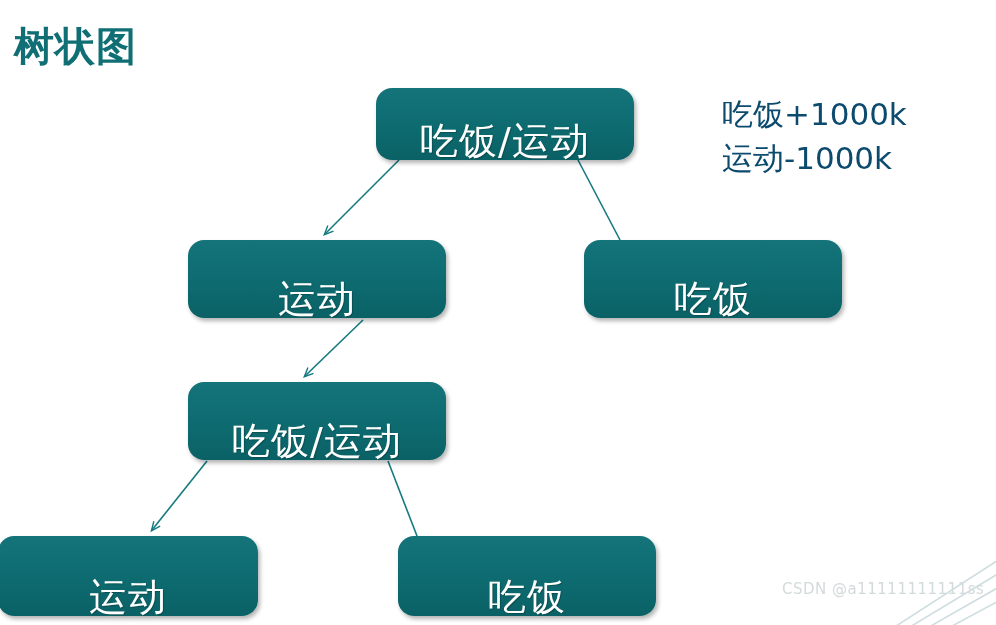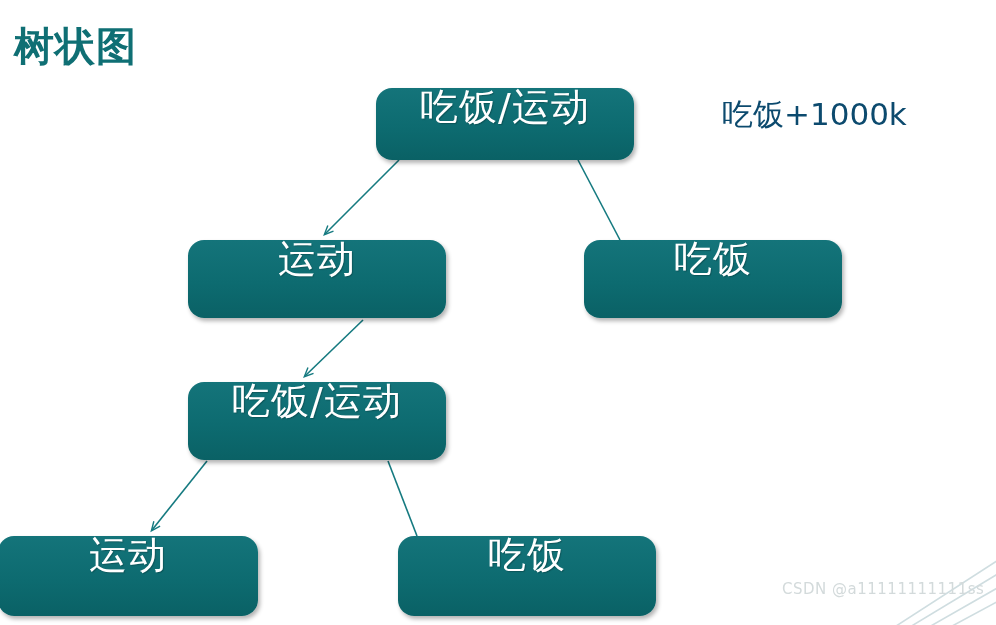--- a/index.html
+++ b/index.html
@@ -45,21 +45,21 @@
     height: 625px;
   }
 
   
   .node {
     position: absolute;
     background: linear-gradient(180deg, #14747a 0%, #0d6b70 55%, #0a6165 100%);
     border-radius: 16px;
     box-shadow: 2px 3px 4px rgba(0,0,0,0.30);
     display: flex;
-    align-items: flex-start;
+    align-items: flex-end;
     justify-content: center;
     box-sizing: border-box;
   }
   .node .label {
     color: #ffffff;
     font-size: 38px;
     line-height: 1;
     font-weight: 400;
     letter-spacing: 1px;
     white-space: nowrap;
@@ -164,17 +164,18 @@
   <div class="node" id="node-l4-left">
     <span class="label">运动</span>
   </div>
 
   <div class="node" id="node-l4-right">
     <span class="label">吃饭</span>
   </div>
 
   <div class="annotation">
     <span class="ann-line">吃饭+1000k</span>
+    <span class="ann-line">运动-1000k</span>
   </div>
 
   <div class="watermark">CSDN @a11111111111ss</div>
 
 </div>
 
 </body></html>

